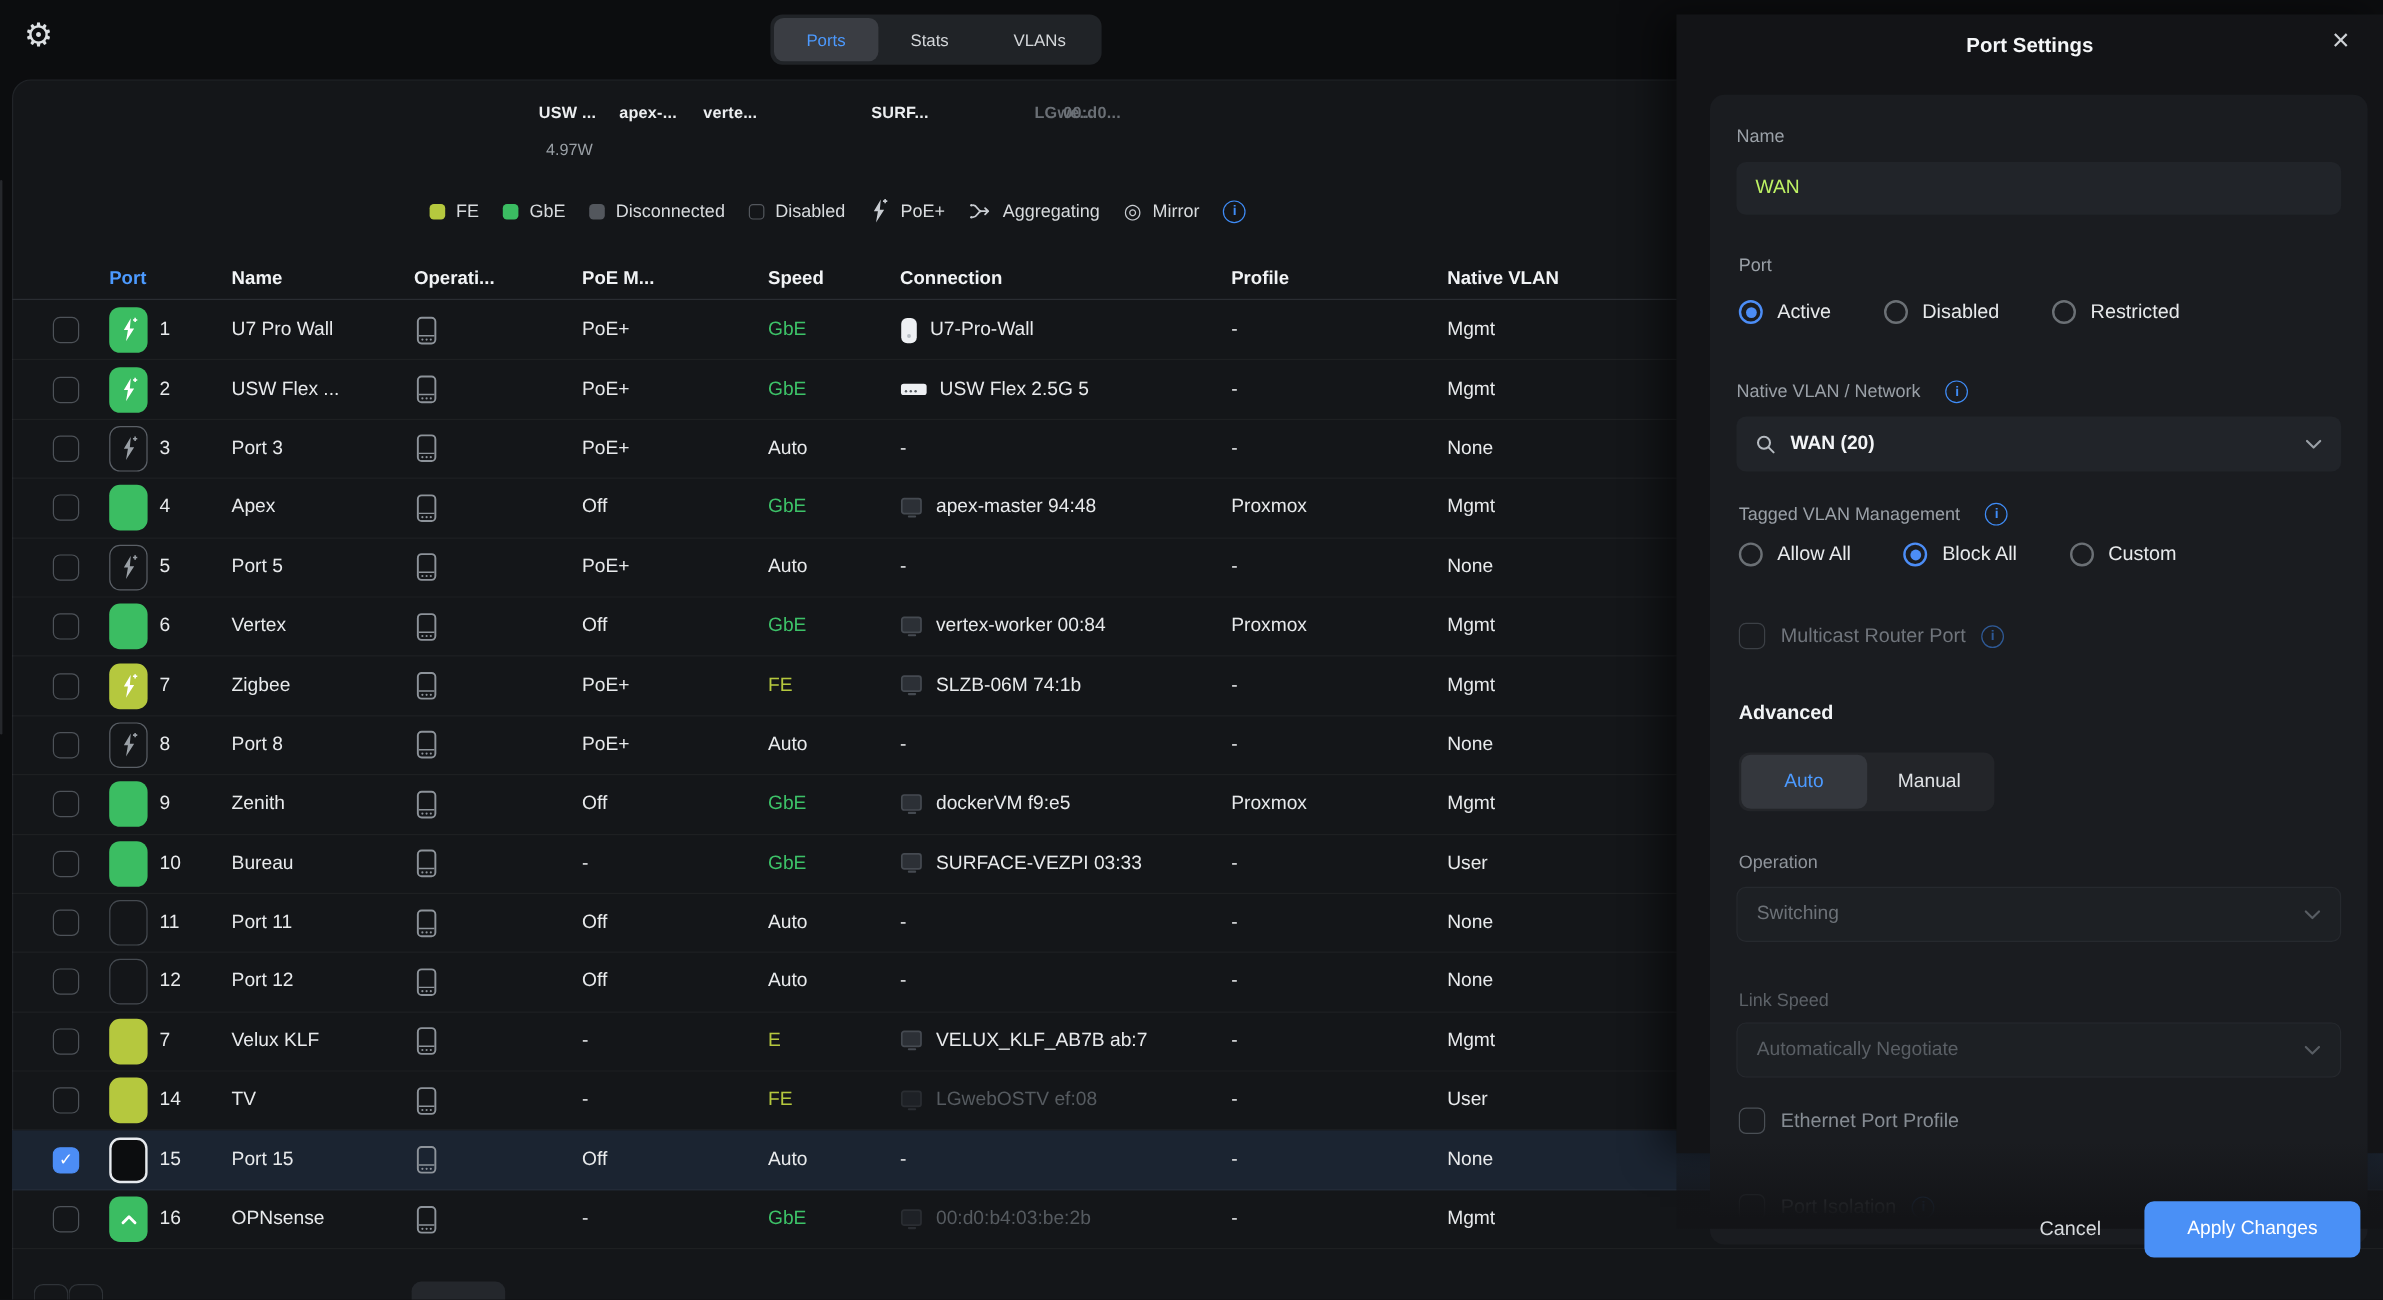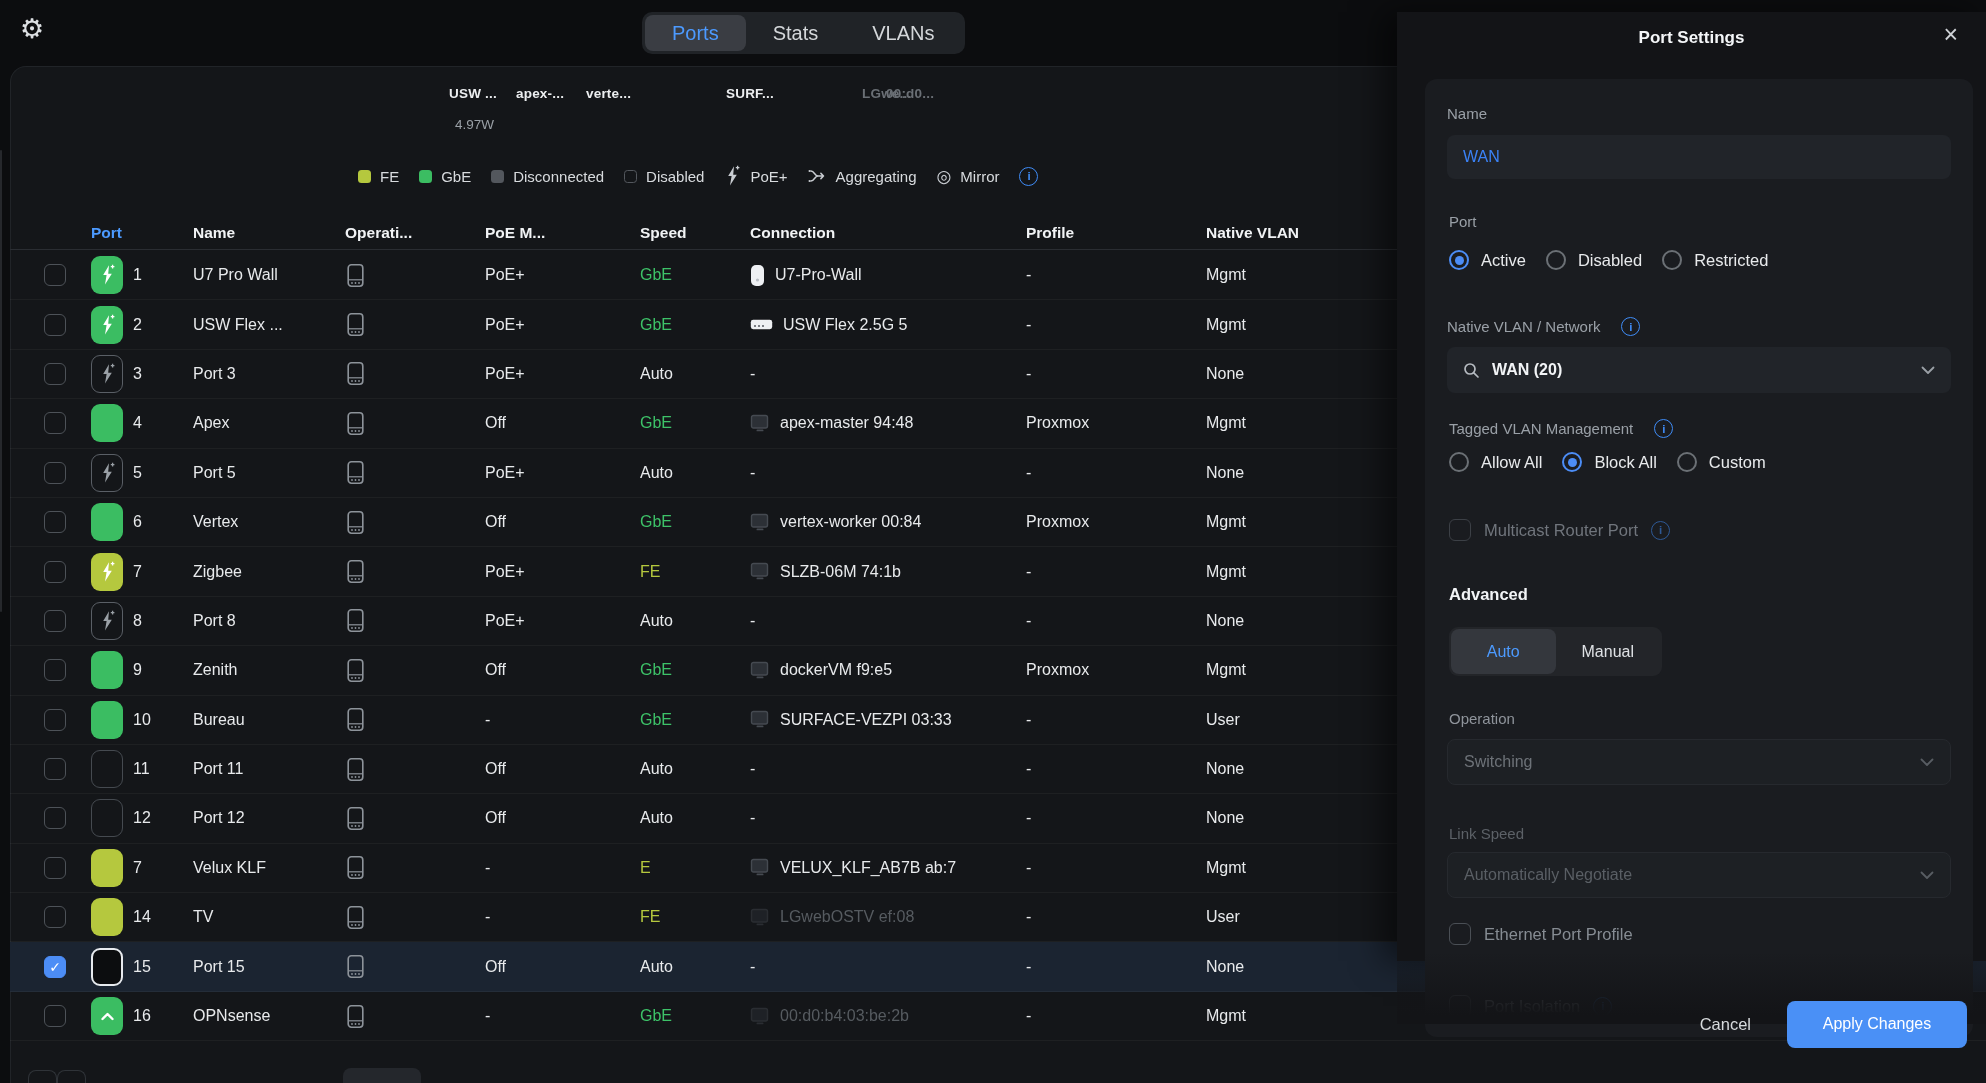--- a/index.html
+++ b/index.html
@@ -6,21 +6,21 @@
   html,body { width:1986px; height:1083px; overflow:hidden; }
   body {
     position:relative;
     background:#0c0d0f;
     font-family:"Liberation Sans","DejaVu Sans",sans-serif;
     color:#e8eaec;
   }
   
   .gear { position:absolute; left:20px; top:16px; font-size:27px; color:#dde0e3; line-height:1; }
   .tabs { position:absolute; left:642px; top:12px; height:42px; background:#202327; border-radius:10px; display:flex; align-items:center; padding:3px; }
-  .tab { height:36px; padding:0 27px; display:flex; align-items:center; font-size:20px; color:#d4d7da; border-radius:8px; cursor:default; }
+  .tab { height:36px; padding:0 27px; display:flex; align-items:center; font-size:14px; color:#d4d7da; border-radius:8px; cursor:default; }
   .tab.active { background:#3a3d43; color:#4c9aff; }
   
   .card { position:absolute; left:10px; top:66px; right:0; bottom:-20px; background:#141619; border:1px solid #212428; border-right:none; border-bottom:none; border-top-left-radius:16px; }
   .left-sliver { position:absolute; left:0; top:150px; width:2px; height:462px; background:#26282c; border-radius:2px; }
   .strip-label { position:absolute; top:86px; font-size:13.5px; font-weight:700; color:#eceef0; letter-spacing:.2px; white-space:nowrap; }
   .strip-label.dim { color:#6a6f75; font-weight:600; }
   .power { position:absolute; top:117px; font-size:13.5px; color:#9aa0a6; }
   
   .legend { position:absolute; left:358px; top:164px; height:24px; display:flex; align-items:center; gap:20px; font-size:15px; color:#d8dbde; }
   .legend-item { display:flex; align-items:center; gap:9px; }
@@ -65,25 +65,25 @@
   .pg-a { position:absolute; width:29px; height:14px; top:1070px; border:1.5px solid #2f3338; border-bottom:none; border-radius:8px 8px 0 0; }
   .pg-b { position:absolute; left:343px; top:1068px; width:78px; height:16px; background:#24272c; border-radius:8px 8px 0 0; }
   
   .panel { position:absolute; left:1397px; top:12px; width:589px; height:949px; background:#131417; box-shadow:-14px 0 30px rgba(0,0,0,.5); z-index:5; }
   .panel-title { position:absolute; left:0; right:0; top:16px; text-align:center; font-size:17px; font-weight:700; color:#f4f6f8; }
   .panel-close { position:absolute; right:28px; top:10px; font-size:25px; color:#ced2d6; line-height:1; }
   .pcard { position:absolute; left:28px; top:67px; width:548px; height:958px; background:#1a1c20; border-radius:12px; }
   .plabel { position:absolute; font-size:15px; color:#9aa0a7; white-space:nowrap; }
   .plabel-row { position:absolute; display:flex; align-items:center; gap:21px; }
   .field { position:absolute; left:22px; width:504px; height:46px; background:#212429; border-radius:8px; display:flex; align-items:center; padding:0 16px; font-size:16px; }
-  .field.input { height:44px; color:#3b82f6; }
+  .field.input { height:44px; color:#bef264; }
   .field.search { font-weight:700; color:#f2f4f6; gap:12px; }
   .field.disabled { background:#1d2024; border:1px solid #26292e; font-weight:400; }
   .chev { margin-left:auto; display:flex; }
-  .radio-row { position:absolute; display:flex; align-items:center; gap:20px; height:34px; }
+  .radio-row { position:absolute; display:flex; align-items:center; gap:44px; height:34px; }
   .radio-opt { display:flex; align-items:center; gap:12px; font-size:16.5px; color:#e8eaec; }
   .radio { width:20px; height:20px; border-radius:50%; border:2px solid #6b7075; display:flex; align-items:center; justify-content:center; }
   .radio.sel { border-color:#4c8df6; }
   .radio.sel::after { content:""; width:9px; height:9px; border-radius:50%; background:#4c8df6; }
   .chk-row { position:absolute; display:flex; align-items:center; gap:13px; font-size:16.5px; }
   .chk { width:22px; height:22px; border-radius:6px; border:1.5px solid #3c4046; }
   .chk.lt { border-color:#4a4f55; }
   .info { width:19px; height:19px; border-radius:50%; border:1.5px solid #3f8cf7; color:#3f8cf7; font-size:11.5px; font-weight:700; display:flex; align-items:center; justify-content:center; font-style:normal; }
   .info.dim { opacity:.55; }
   .adv-head { position:absolute; left:24px; top:506px; font-size:16.5px; font-weight:700; color:#f2f4f6; }

